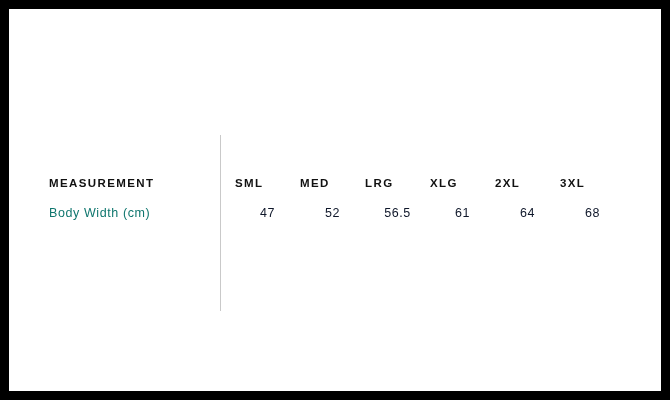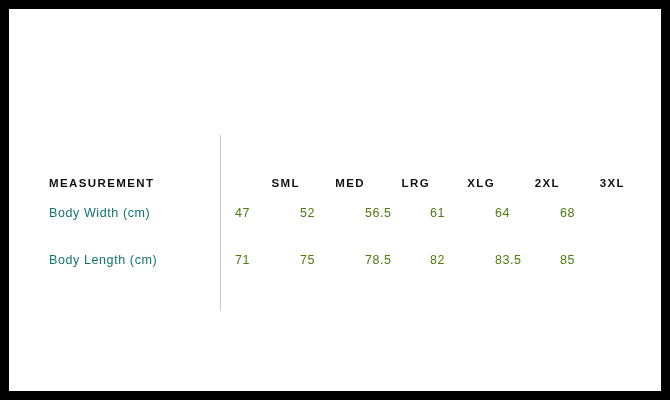--- a/index.html
+++ b/index.html
@@ -52,30 +52,31 @@
   .col-size  { width: 65px; }
 
   thead th {
     height: 62px;
     vertical-align: bottom;
     padding-bottom: 12px;
     font-size: 11.5px;
     font-weight: bold;
     letter-spacing: 1.4px;
     color: #111111;
-    text-align: right;
+    text-align: left;
   }
   thead th.label-head {
     text-align: left;
     padding-left: 4px;
   }
   tbody td {
     height: 47px;
     font-size: 12.5px;
-    color: #4d7c0f;
+    color: #0f172a;
+    text-align: center;
     letter-spacing: 0.5px;
     vertical-align: middle;
   }
   tbody td.row-label {
     text-align: left;
     padding-left: 4px;
     color: #0f766e;
     letter-spacing: 0.6px;
     font-size: 12.5px;
   }
@@ -132,27 +133,18 @@
       <tbody>
         <tr>
           <td class="row-label">Body Width (cm)</td>
           <td>47</td>
           <td>52</td>
           <td>56.5</td>
           <td>61</td>
           <td>64</td>
           <td>68</td>
         </tr>
-        <tr>
-          <td class="row-label">Body Length (cm)</td>
-          <td>71</td>
-          <td>75</td>
-          <td>78.5</td>
-          <td>82</td>
-          <td>83.5</td>
-          <td>85</td>
-        </tr>
       </tbody>
     </table>
   </div>
 
 
 </div>
 
 </body></html>

